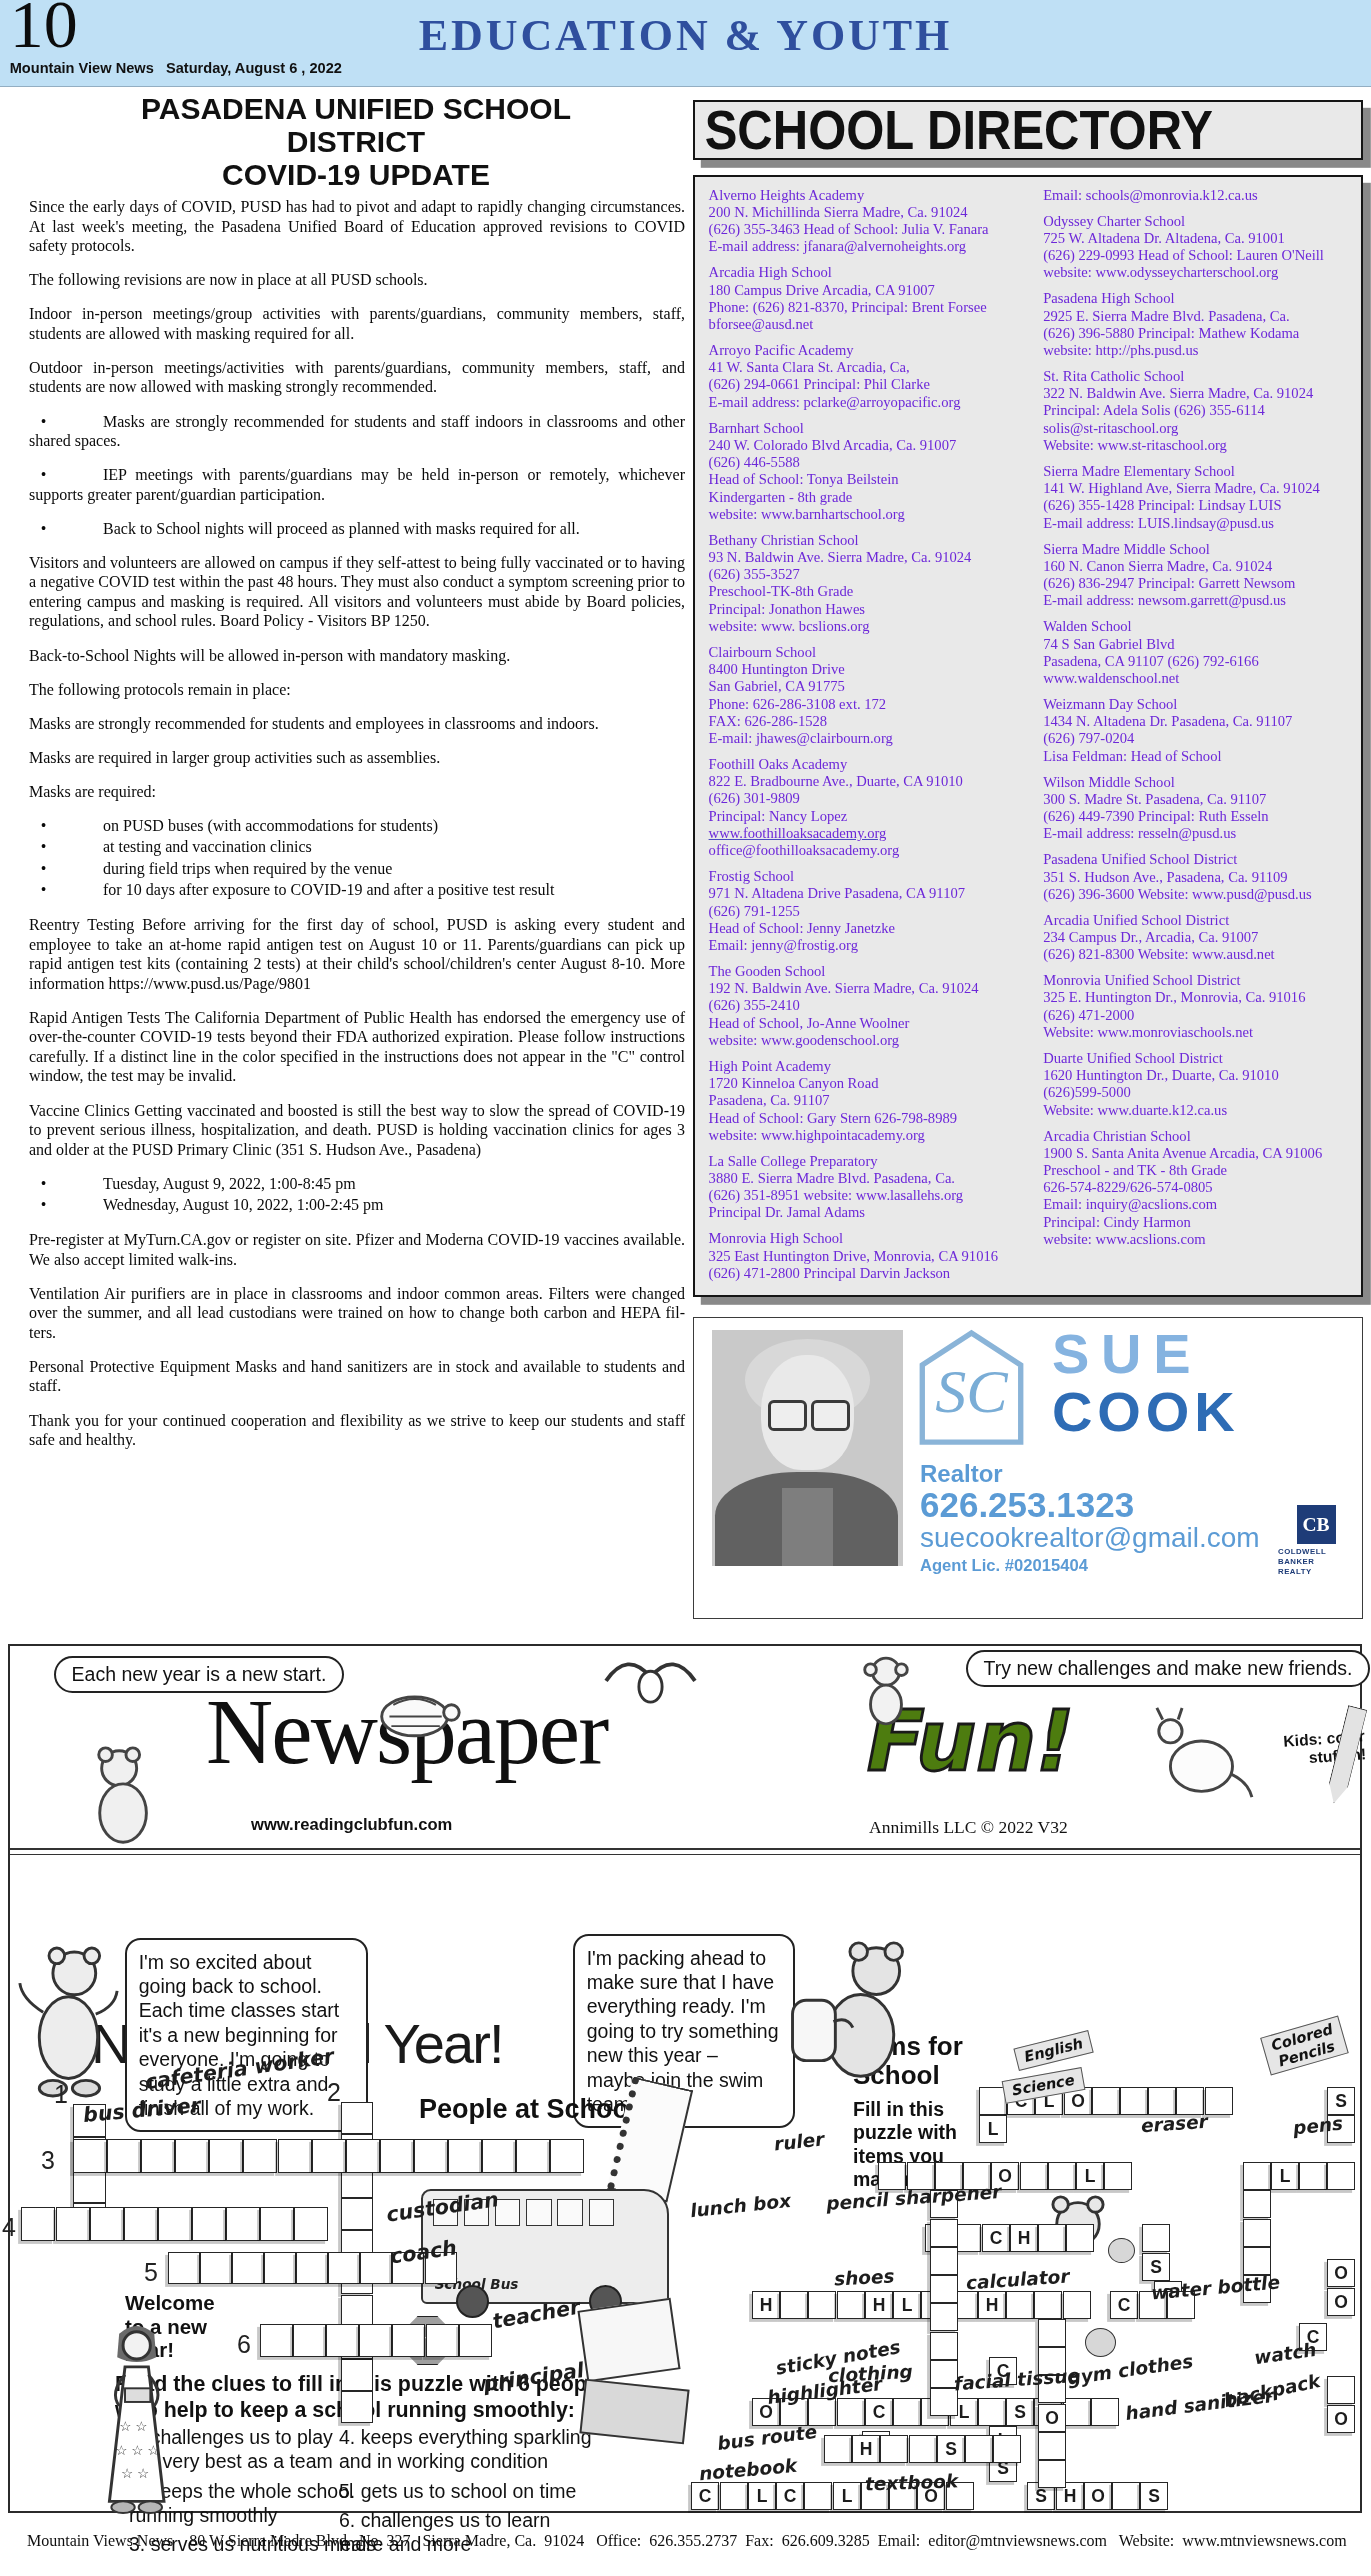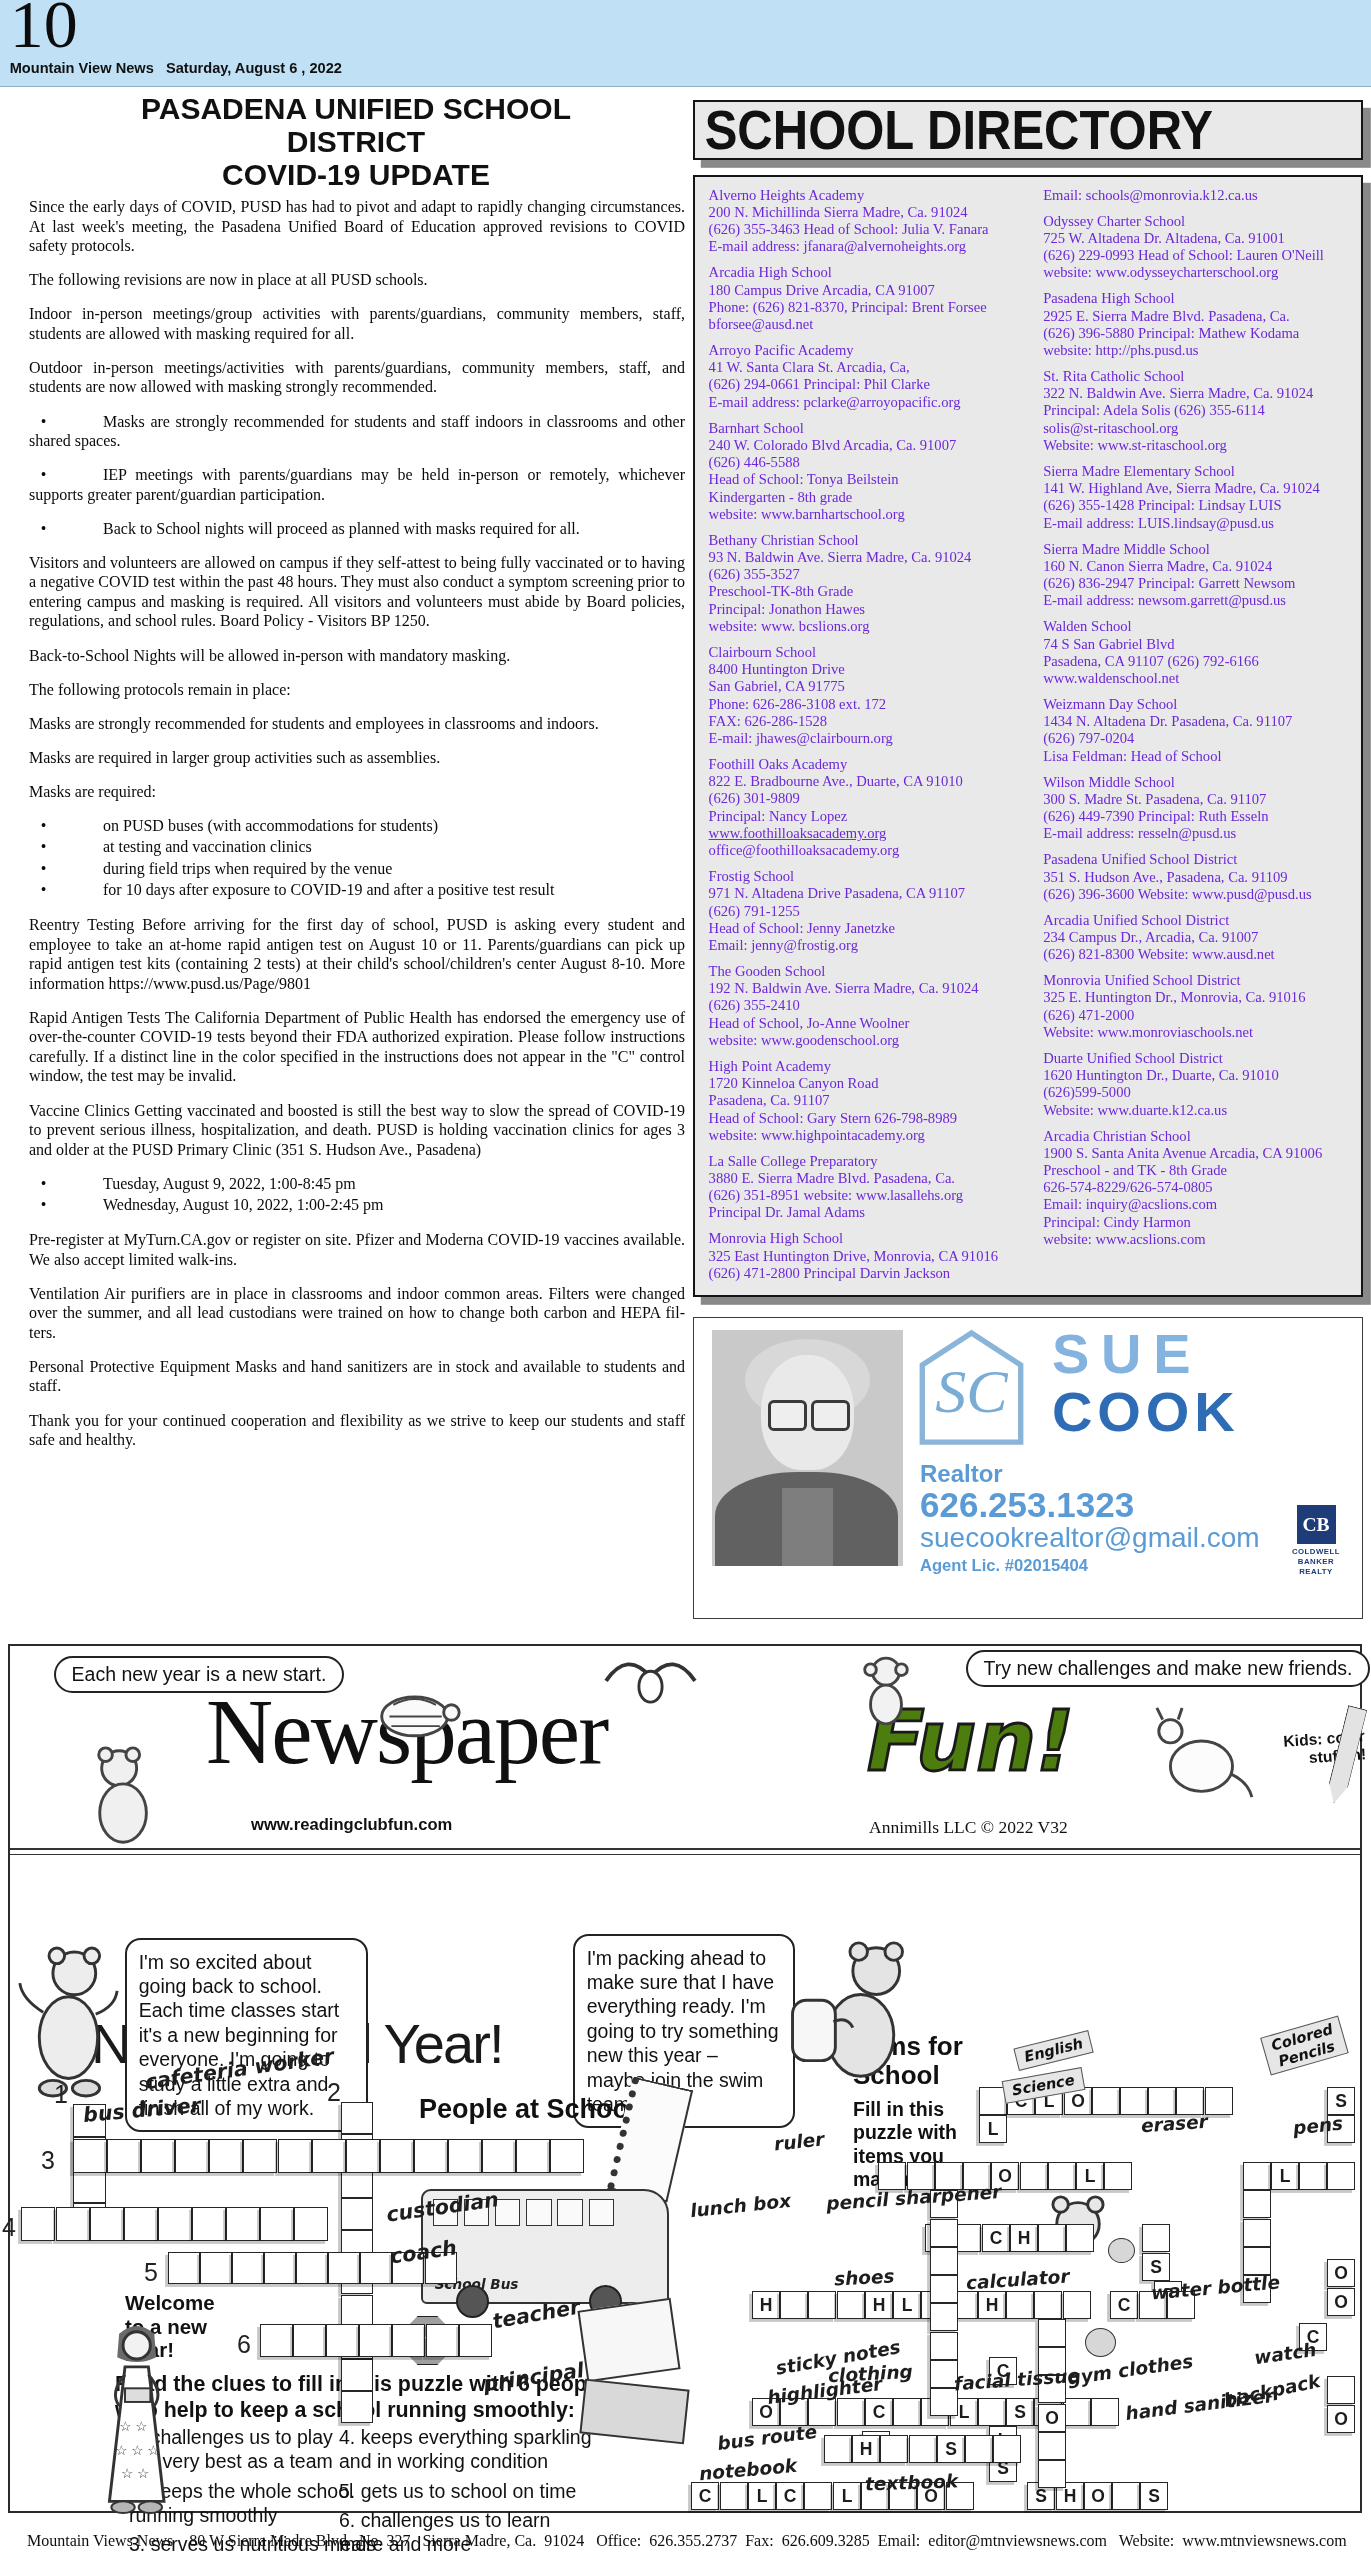--- a/index.html
+++ b/index.html
@@ -43,21 +43,21 @@
   .ph-gl1{left:56px}.ph-gl2{left:99px}
   .ph-body{position:absolute;left:3.9px;top:142px;width:183px;height:97px;background:#616161;border-radius:45% 45% 0 0}
   .ph-shirt{position:absolute;left:70px;top:158px;width:51px;height:82px;background:#7e7e7e}
   #ad-logo{position:absolute;left:224px;top:9.7px}
   #ad-sue{position:absolute;left:358px;top:7.8px;font:700 56px/1 "Liberation Sans";color:#85b3e0;letter-spacing:11.7px}
   #ad-cook{position:absolute;left:358px;top:66px;font:700 56px/1 "Liberation Sans";color:#2e6cb5;letter-spacing:4.9px}
   #ad-role{position:absolute;left:226px;top:142px;font:700 24px "Liberation Sans";color:#5b9bd5}
   #ad-phone{position:absolute;left:226px;top:169px;font:700 35px/1 "Liberation Sans";color:#5b9bd5}
   #ad-email{position:absolute;left:226px;top:206px;font:400 28px/1 "Liberation Sans";color:#5b9bd5}
   #ad-lic{position:absolute;left:226px;top:238px;font:700 16.6px "Liberation Sans";color:#5b9bd5}
-  #ad-cb{position:absolute;left:584px;top:187px;width:76px;text-align:center}
+  #ad-cb{position:absolute;left:584px;top:187px;width:76px;}
   .cb-sq{width:39px;height:39px;background:#1e3c78;color:#fff;margin:0 auto;display:flex;align-items:center;
          justify-content:center;font:700 19.5px "Liberation Serif",serif}
   .cb-t1{font:700 7.8px/1.3 "Liberation Sans";color:#1e3c78;margin-top:2.9px;letter-spacing:0.5px;white-space:pre-line}
   #ad-bar{position:absolute;left:0;bottom:0;width:100%;height:45px;background:#4e8ecb;display:flex;align-items:center;
           justify-content:center;font:700 30px "Liberation Sans";color:#f2f7ff}
 
   
   #fun-frame{left:7.8px;top:1644px;width:1354px;height:869px;border:2.9px solid #2b2b2b;box-sizing:border-box}
   #fun-divider{left:9.7px;top:1848px;width:1350px;height:6.8px;border-top:2.9px solid #333;border-bottom:1.9px solid #333;box-sizing:border-box}
   .pill{border:2.9px solid #222;border-radius:21.4px;background:#fff;padding:4.9px 15.6px;font:19.5px "Liberation Sans";white-space:nowrap}
@@ -113,20 +113,21 @@
   
   #footer{left:27px;top:2532px;font:400 16px "Liberation Serif",serif;white-space:pre;color:#0e0e0e}
 </style>
 </head>
 <body>
 
 <div id="canvas">
 
   <div class="abs" id="hdr"></div>
   <div class="abs" id="hdr-num">10</div>
+  <div class="abs" id="hdr-title">EDUCATION &amp; YOUTH</div>
   <div class="abs" id="hdr-sub">
     <span>Mountain View News</span>&nbsp;&nbsp;&nbsp;<span>Saturday, August 6 , 2022</span>
   </div>
 
   <div class="abs" id="art-title" style="white-space:pre-line">PASADENA UNIFIED SCHOOL
 DISTRICT
 COVID-19 UPDATE</div>
   <div class="abs" id="art-body">
       <p class="ap">Since the early days of COVID, PUSD has had to pivot and adapt to rapidly changing circumstances. At last week's meeting, the Pasadena Unified Board of Education approved revisions to COVID safety protocols.</p>
       <p class="ap">The following revisions are now in place at all PUSD schools.</p>

